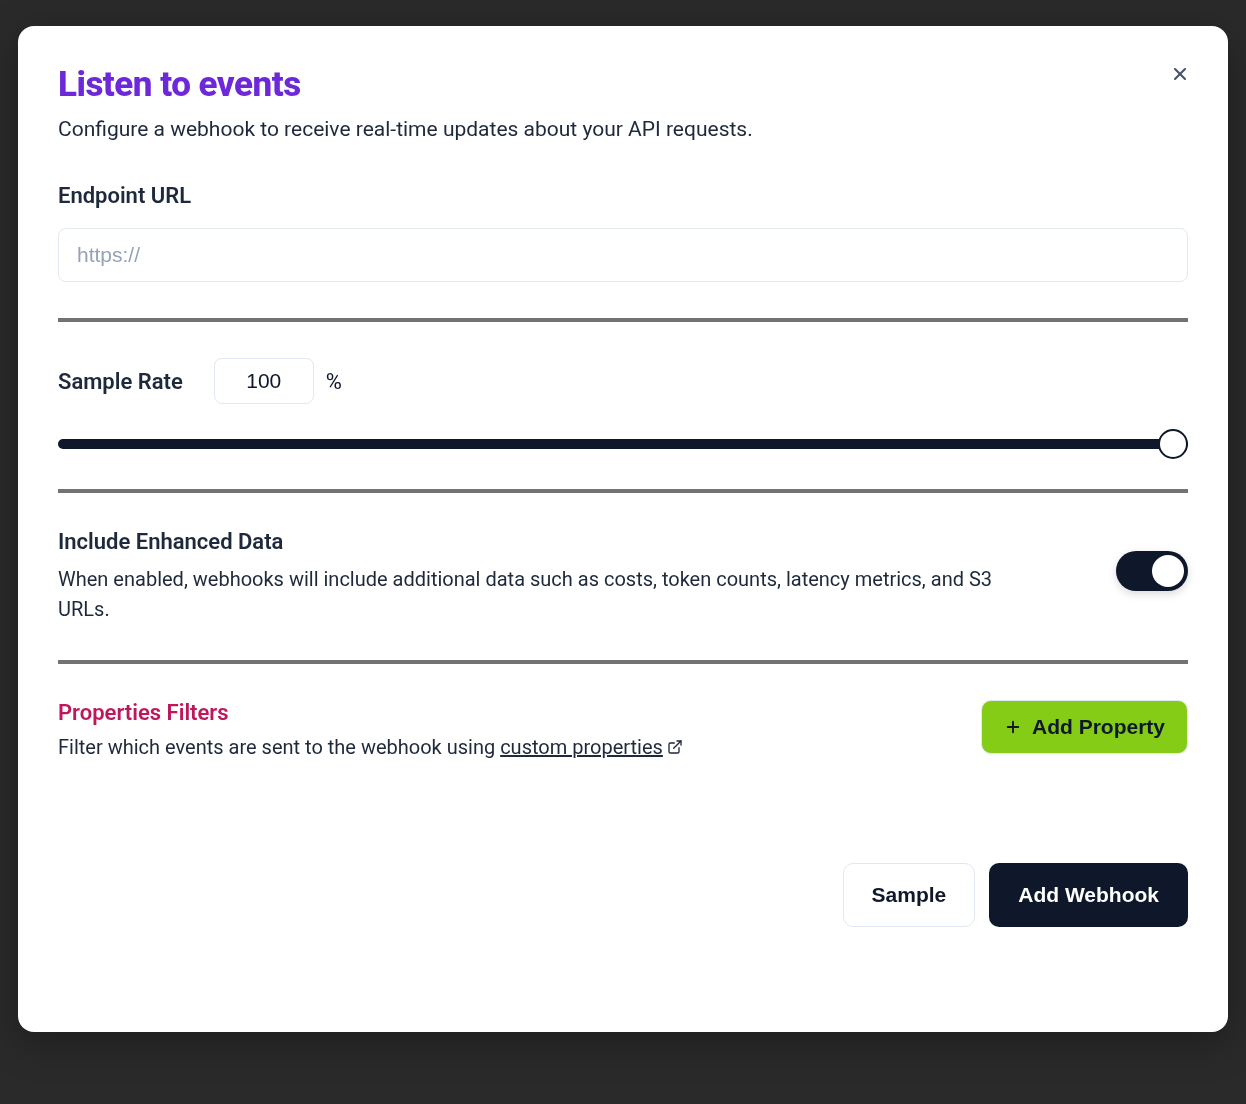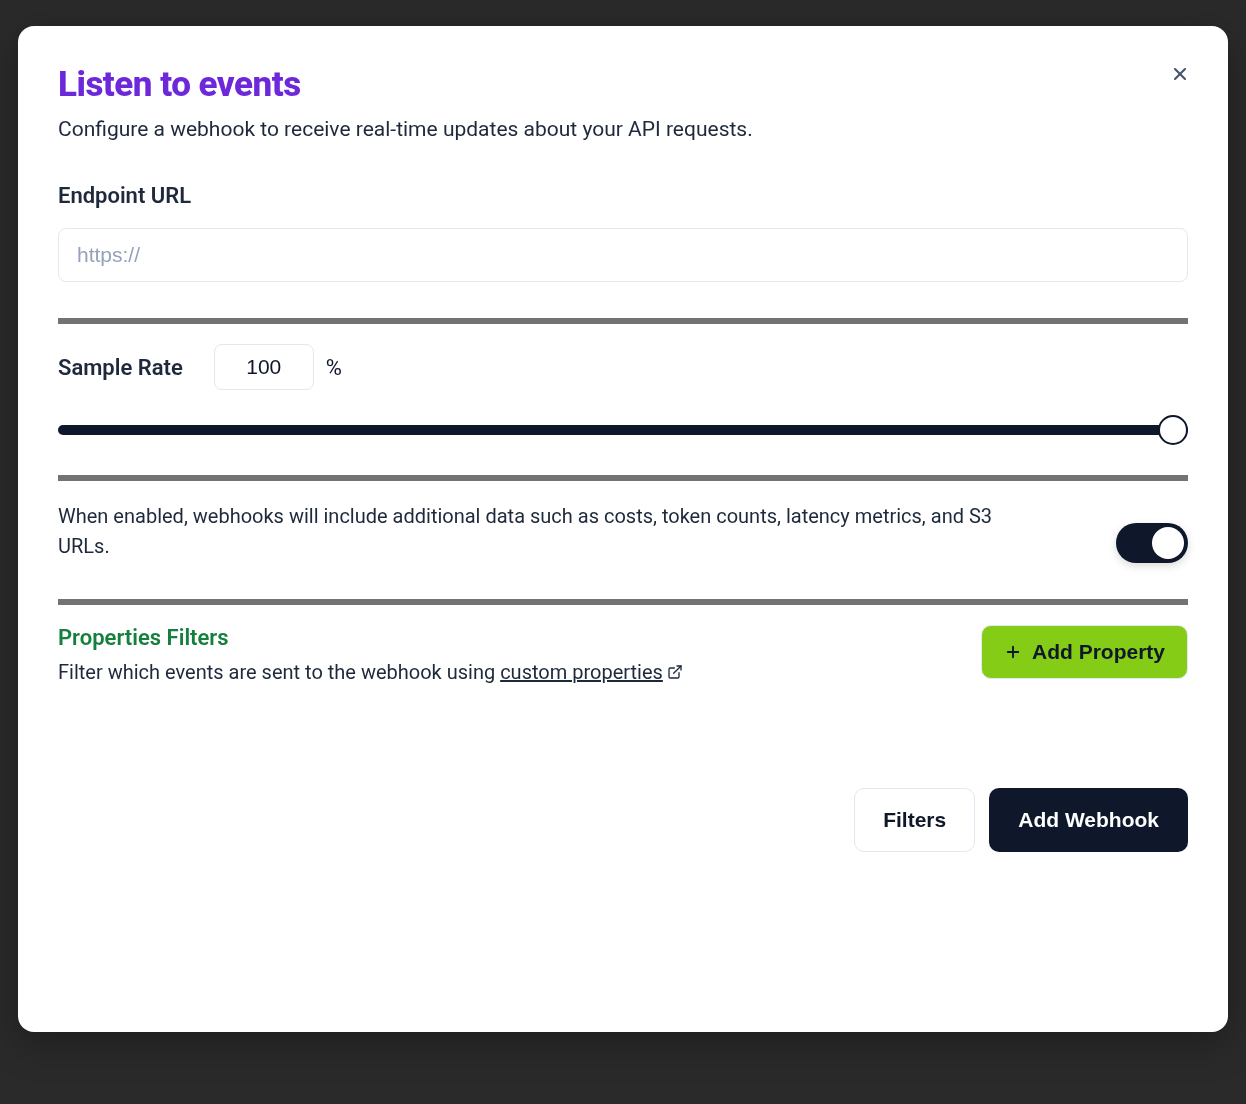--- a/index.html
+++ b/index.html
@@ -48,22 +48,22 @@
       letter-spacing: -0.5px;
       margin-bottom: 12px;
     }
     .modal-subtitle {
       font-size: 21px;
       color: #1e293b;
       margin-bottom: 42px;
     }
     .section {
       padding-bottom: 36px;
-      border-bottom: 6px solid #737373;
-      margin-bottom: 20px;
+      border-bottom: 4px solid #737373;
+      margin-bottom: 36px;
     }
     .section.last { border-bottom: none; margin-bottom: 28px; }
     .section-row {
       display: flex;
       align-items: center;
       gap: 31px;
     }
     .field-label {
       font-size: 22px;
       font-weight: 600;
@@ -175,21 +175,21 @@
     }
     .props-row {
       display: flex;
       align-items: flex-start;
       justify-content: space-between;
       gap: 24px;
     }
     .props-text .title {
       font-size: 22px;
       font-weight: 600;
-      color: #15803d;
+      color: #be185d;
       margin-bottom: 10px;
     }
     .props-text .desc {
       font-size: 20px;
       color: #1e293b;
     }
     .link {
       color: #1e293b;
       text-decoration: underline;
       cursor: pointer;
@@ -268,20 +268,21 @@
       </div>
     </div>
     <div class="slider-wrap">
       <input type="range" class="slider" min="0" max="100" value="100" style="">
     </div>
   </div>
 
   <div class="section">
     <div class="enhanced-row">
       <div class="enhanced-text">
+        <div class="title">Include Enhanced Data</div>
         <div class="desc">When enabled, webhooks will include additional data such as costs, token counts, latency metrics, and S3 URLs.</div>
       </div>
       <button class="toggle" aria-checked="true">
         <span class="toggle-knob"></span>
       </button>
     </div>
   </div>
 
   <div class="section last">
     <div class="props-row">
@@ -299,17 +300,17 @@
         <svg width="18" height="18" viewBox="0 0 24 24" fill="none" stroke="currentColor" stroke-width="2.5" stroke-linecap="round">
             <line x1="12" y1="5" x2="12" y2="19"></line>
             <line x1="5" y1="12" x2="19" y2="12"></line>
           </svg>
         <span>Add Property</span>
       </button>
     </div>
   </div>
 
   <div class="actions">
-    <button class="btn btn-secondary">Filters</button>
+    <button class="btn btn-secondary">Sample</button>
     <button class="btn btn-primary">Add Webhook</button>
   </div>
 
 </div>
 
 </body></html>

